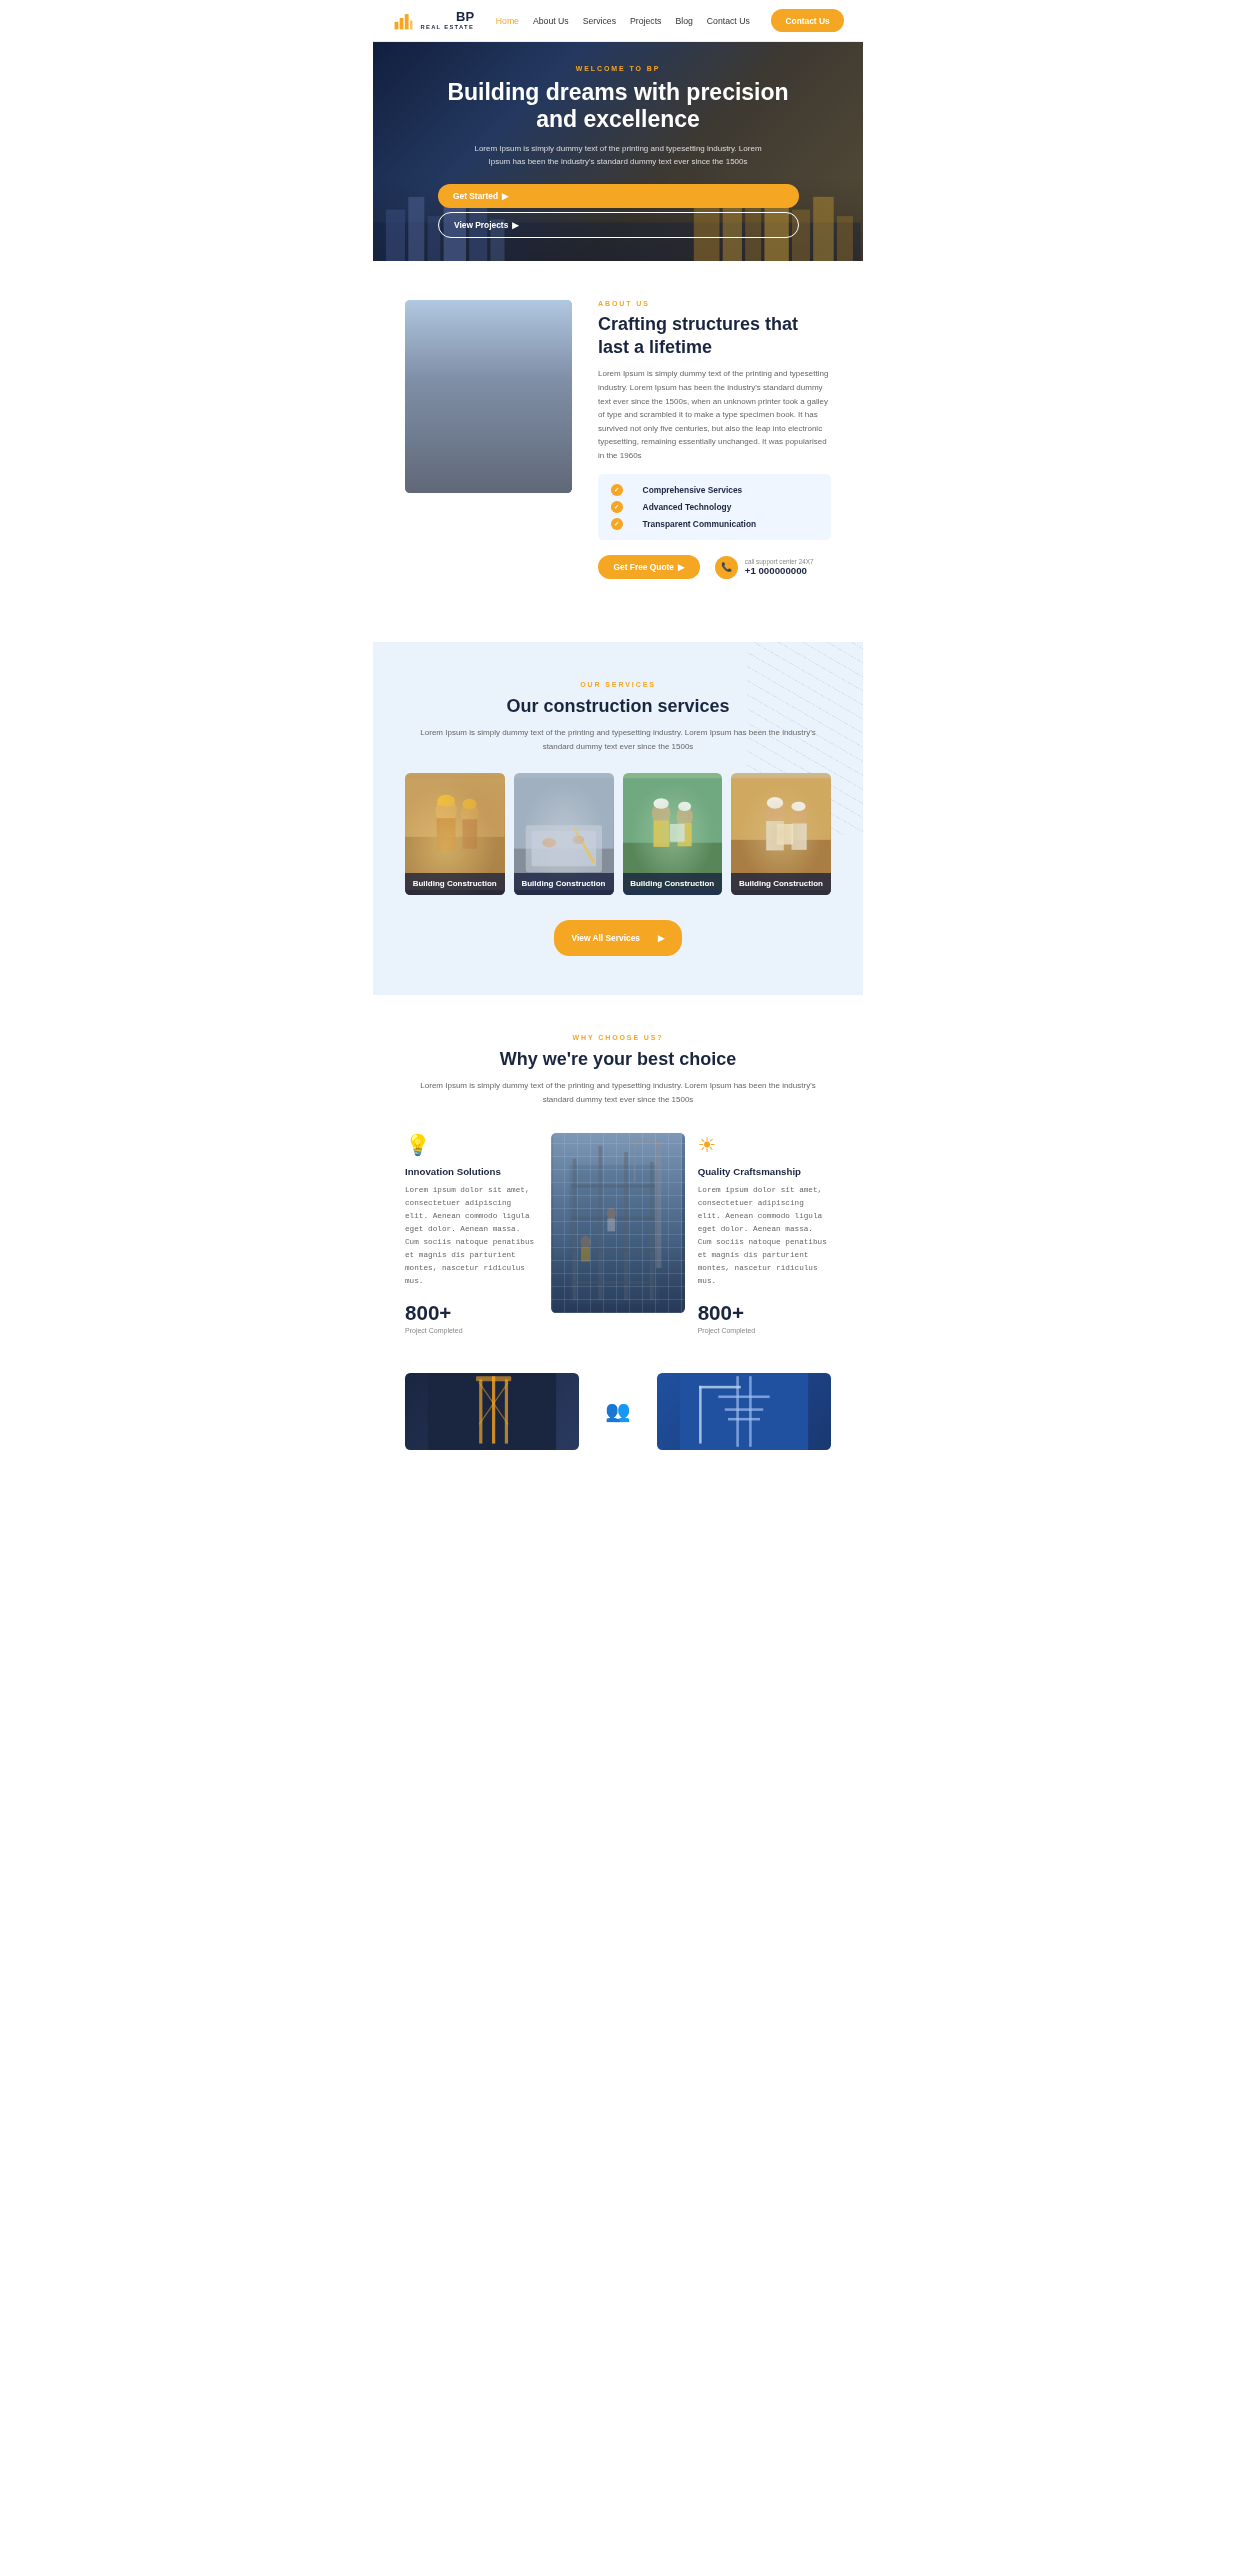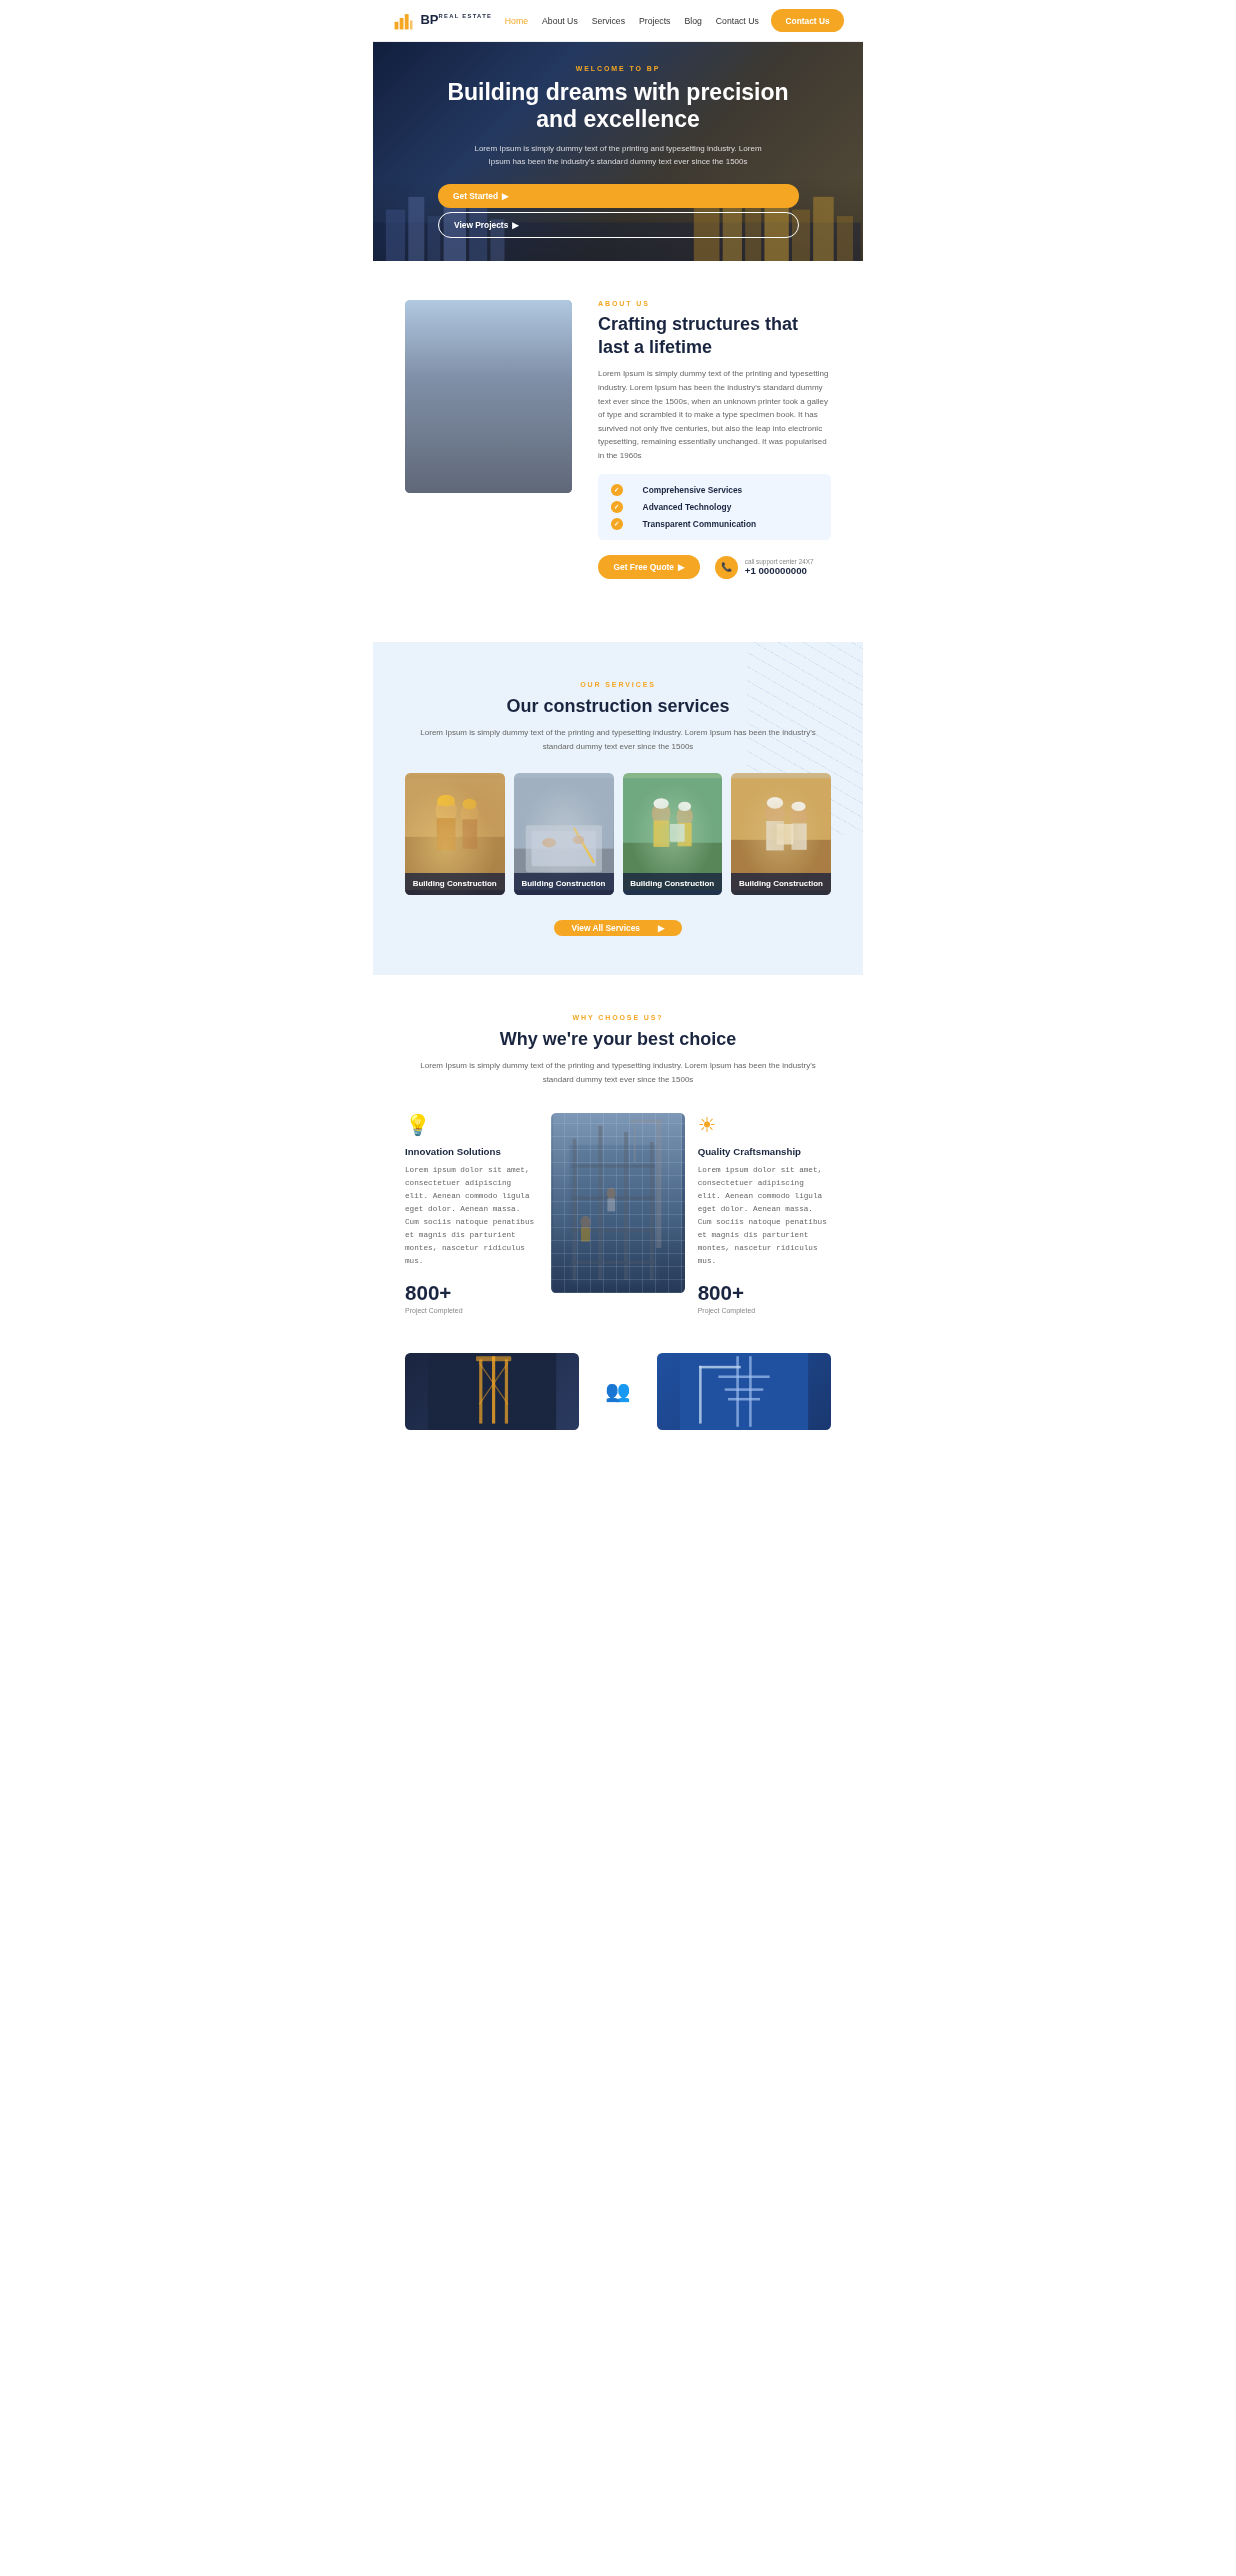--- a/index.html
+++ b/index.html
@@ -17,21 +17,21 @@
       top: 0;
       z-index: 100;
     }
     .logo-area {
       display: flex;
       align-items: center;
       gap: 5.2px;
     }
     .logo-text {
       display: flex;
-      flex-direction: row;
+      flex-direction: column;
       line-height: 1.1;
       text-align: right;
     }
     .logo-text .bp {
       font-size: 13px;
       font-weight: 800;
       color: #1a2540;
     }
     .logo-text .real-estate {
       font-size: 5.8px;
@@ -355,21 +355,21 @@
     .card3::before {
       background: radial-gradient(ellipse at 50% 50%, #a8d0a8 0%, transparent 60%);
     }
     .card4::before {
       background: radial-gradient(ellipse at 50% 50%, #d8c080 0%, transparent 60%);
     }
     .view-all-btn {
       background: #f5a623;
       color: #fff;
       border: none;
-      padding: 3px 18px;
+      padding: 13px 18px;
       border-radius: 15.5px;
       font-size: 8.4px;
       font-weight: 700;
       cursor: pointer;
       display: inline-flex;
       align-items: center;
       gap: 18px;
       margin-top: 6.4px;
     }
 

